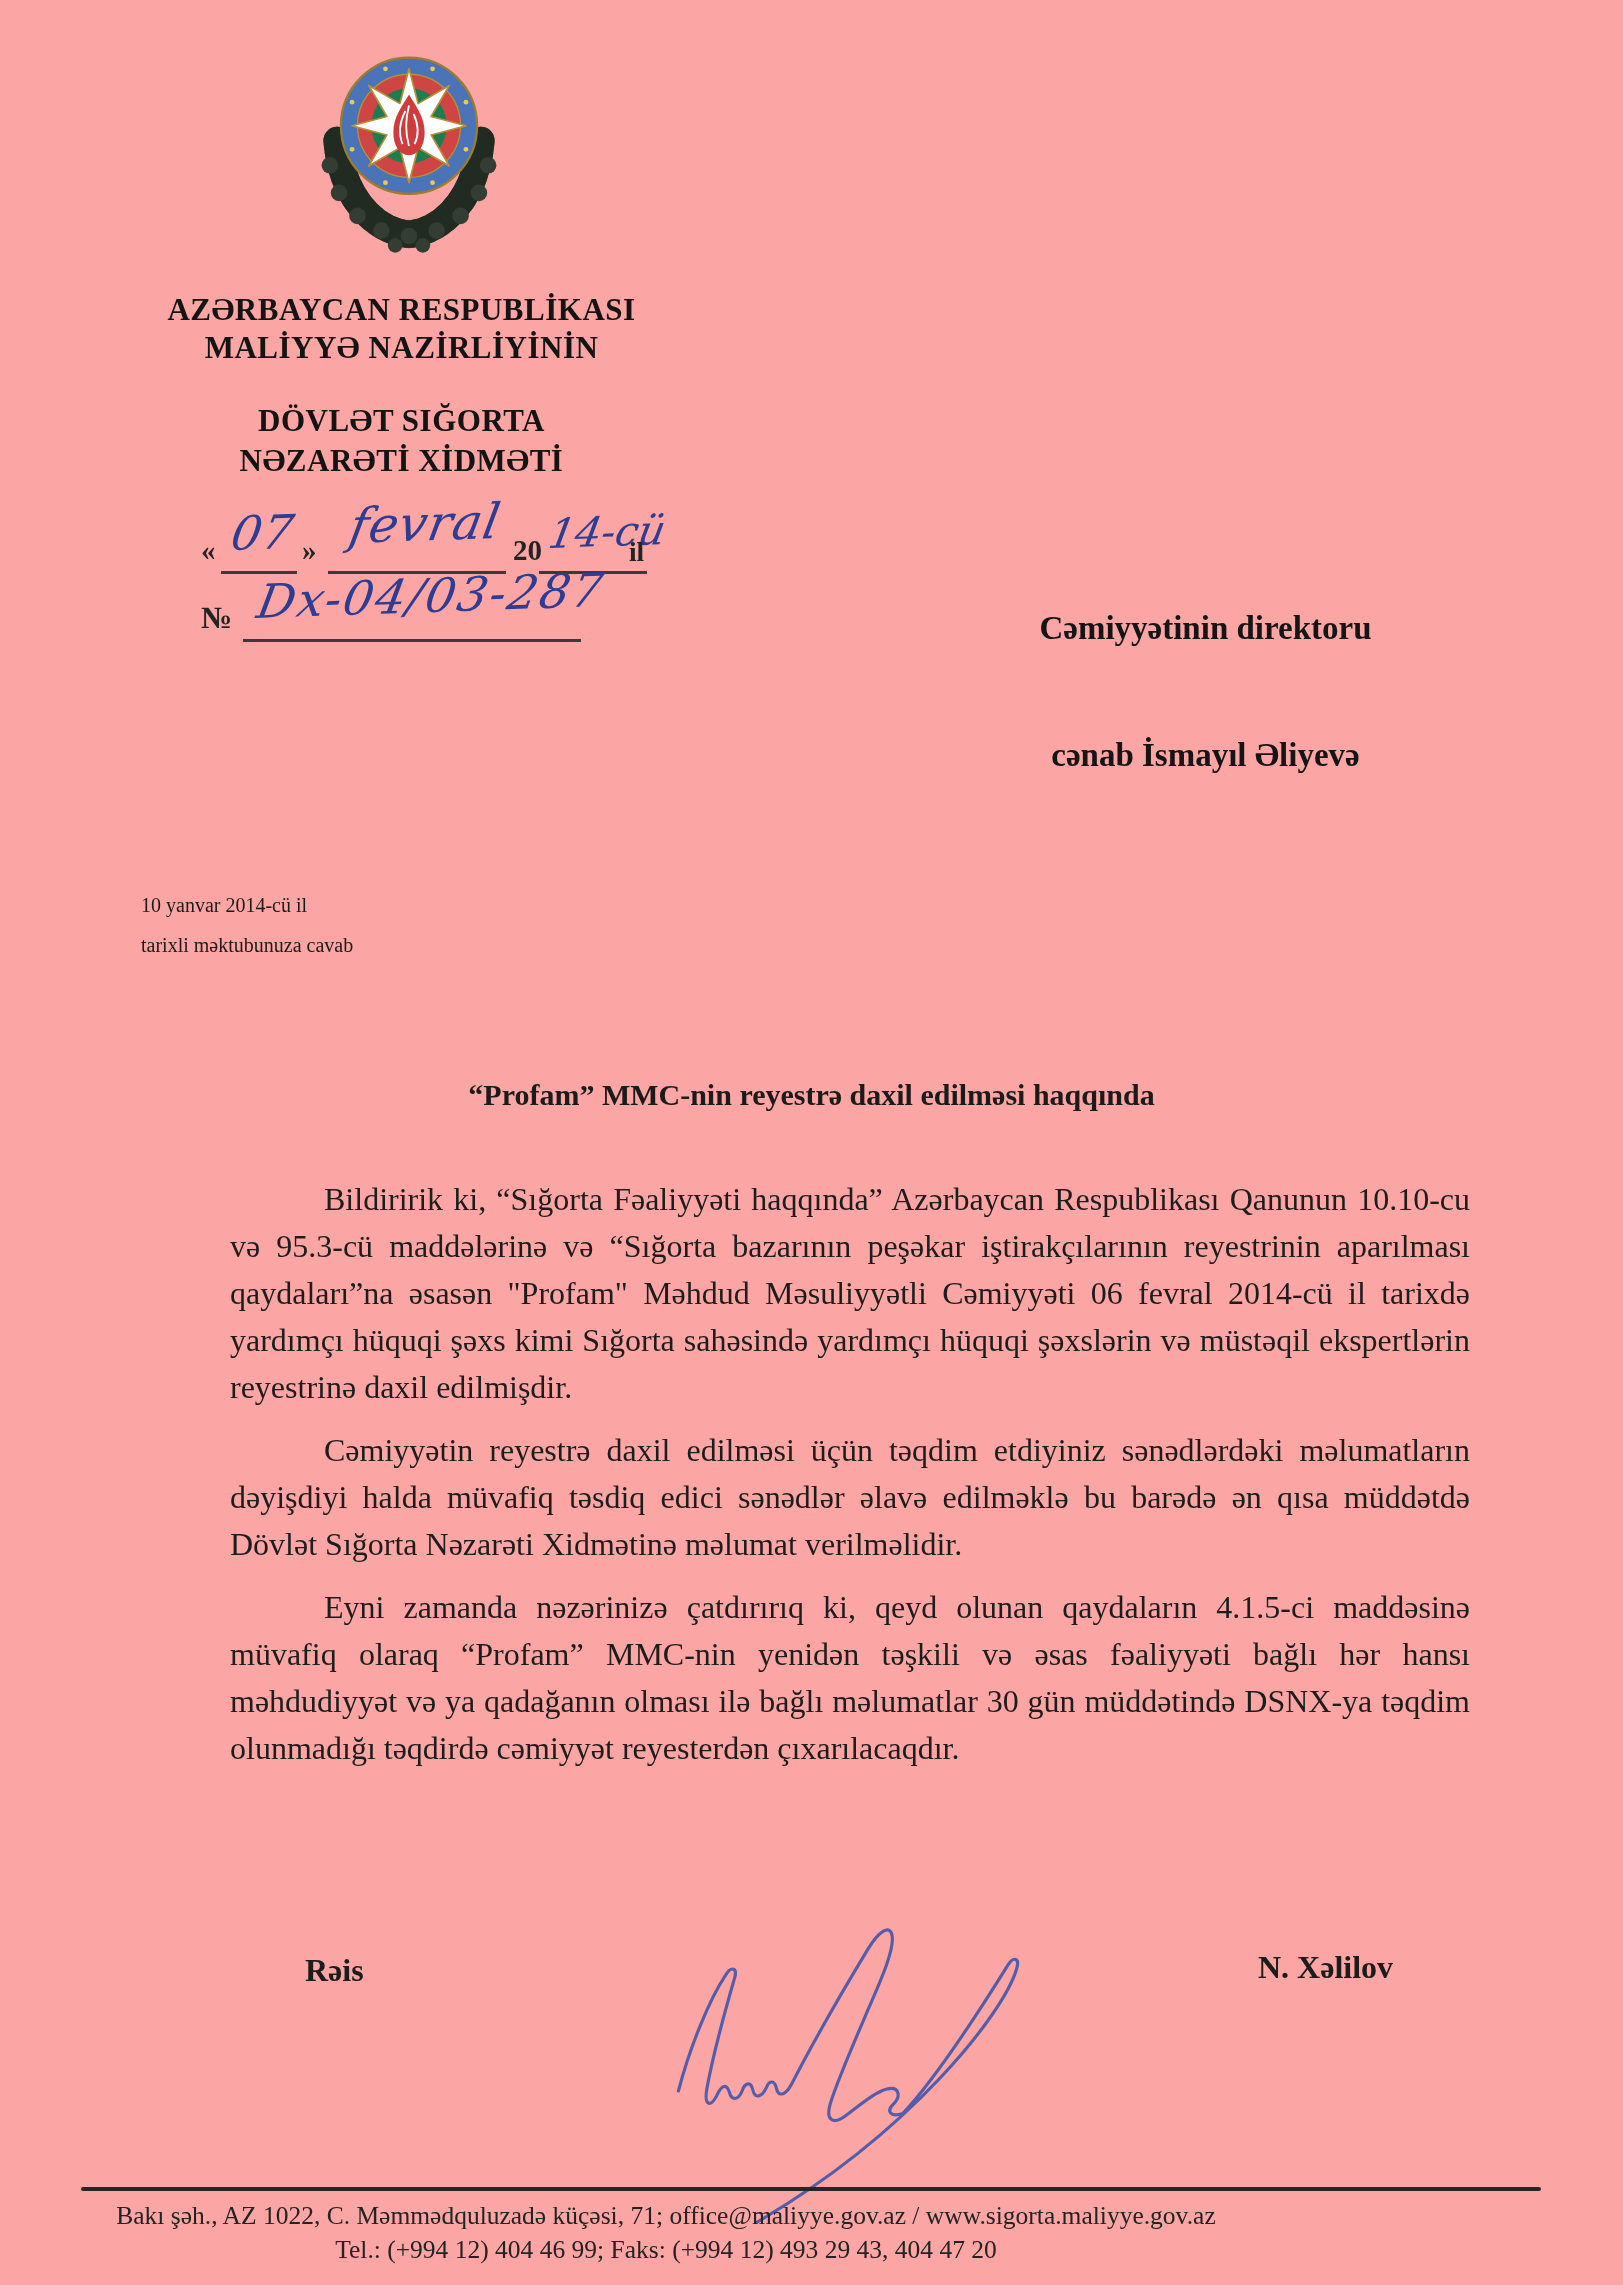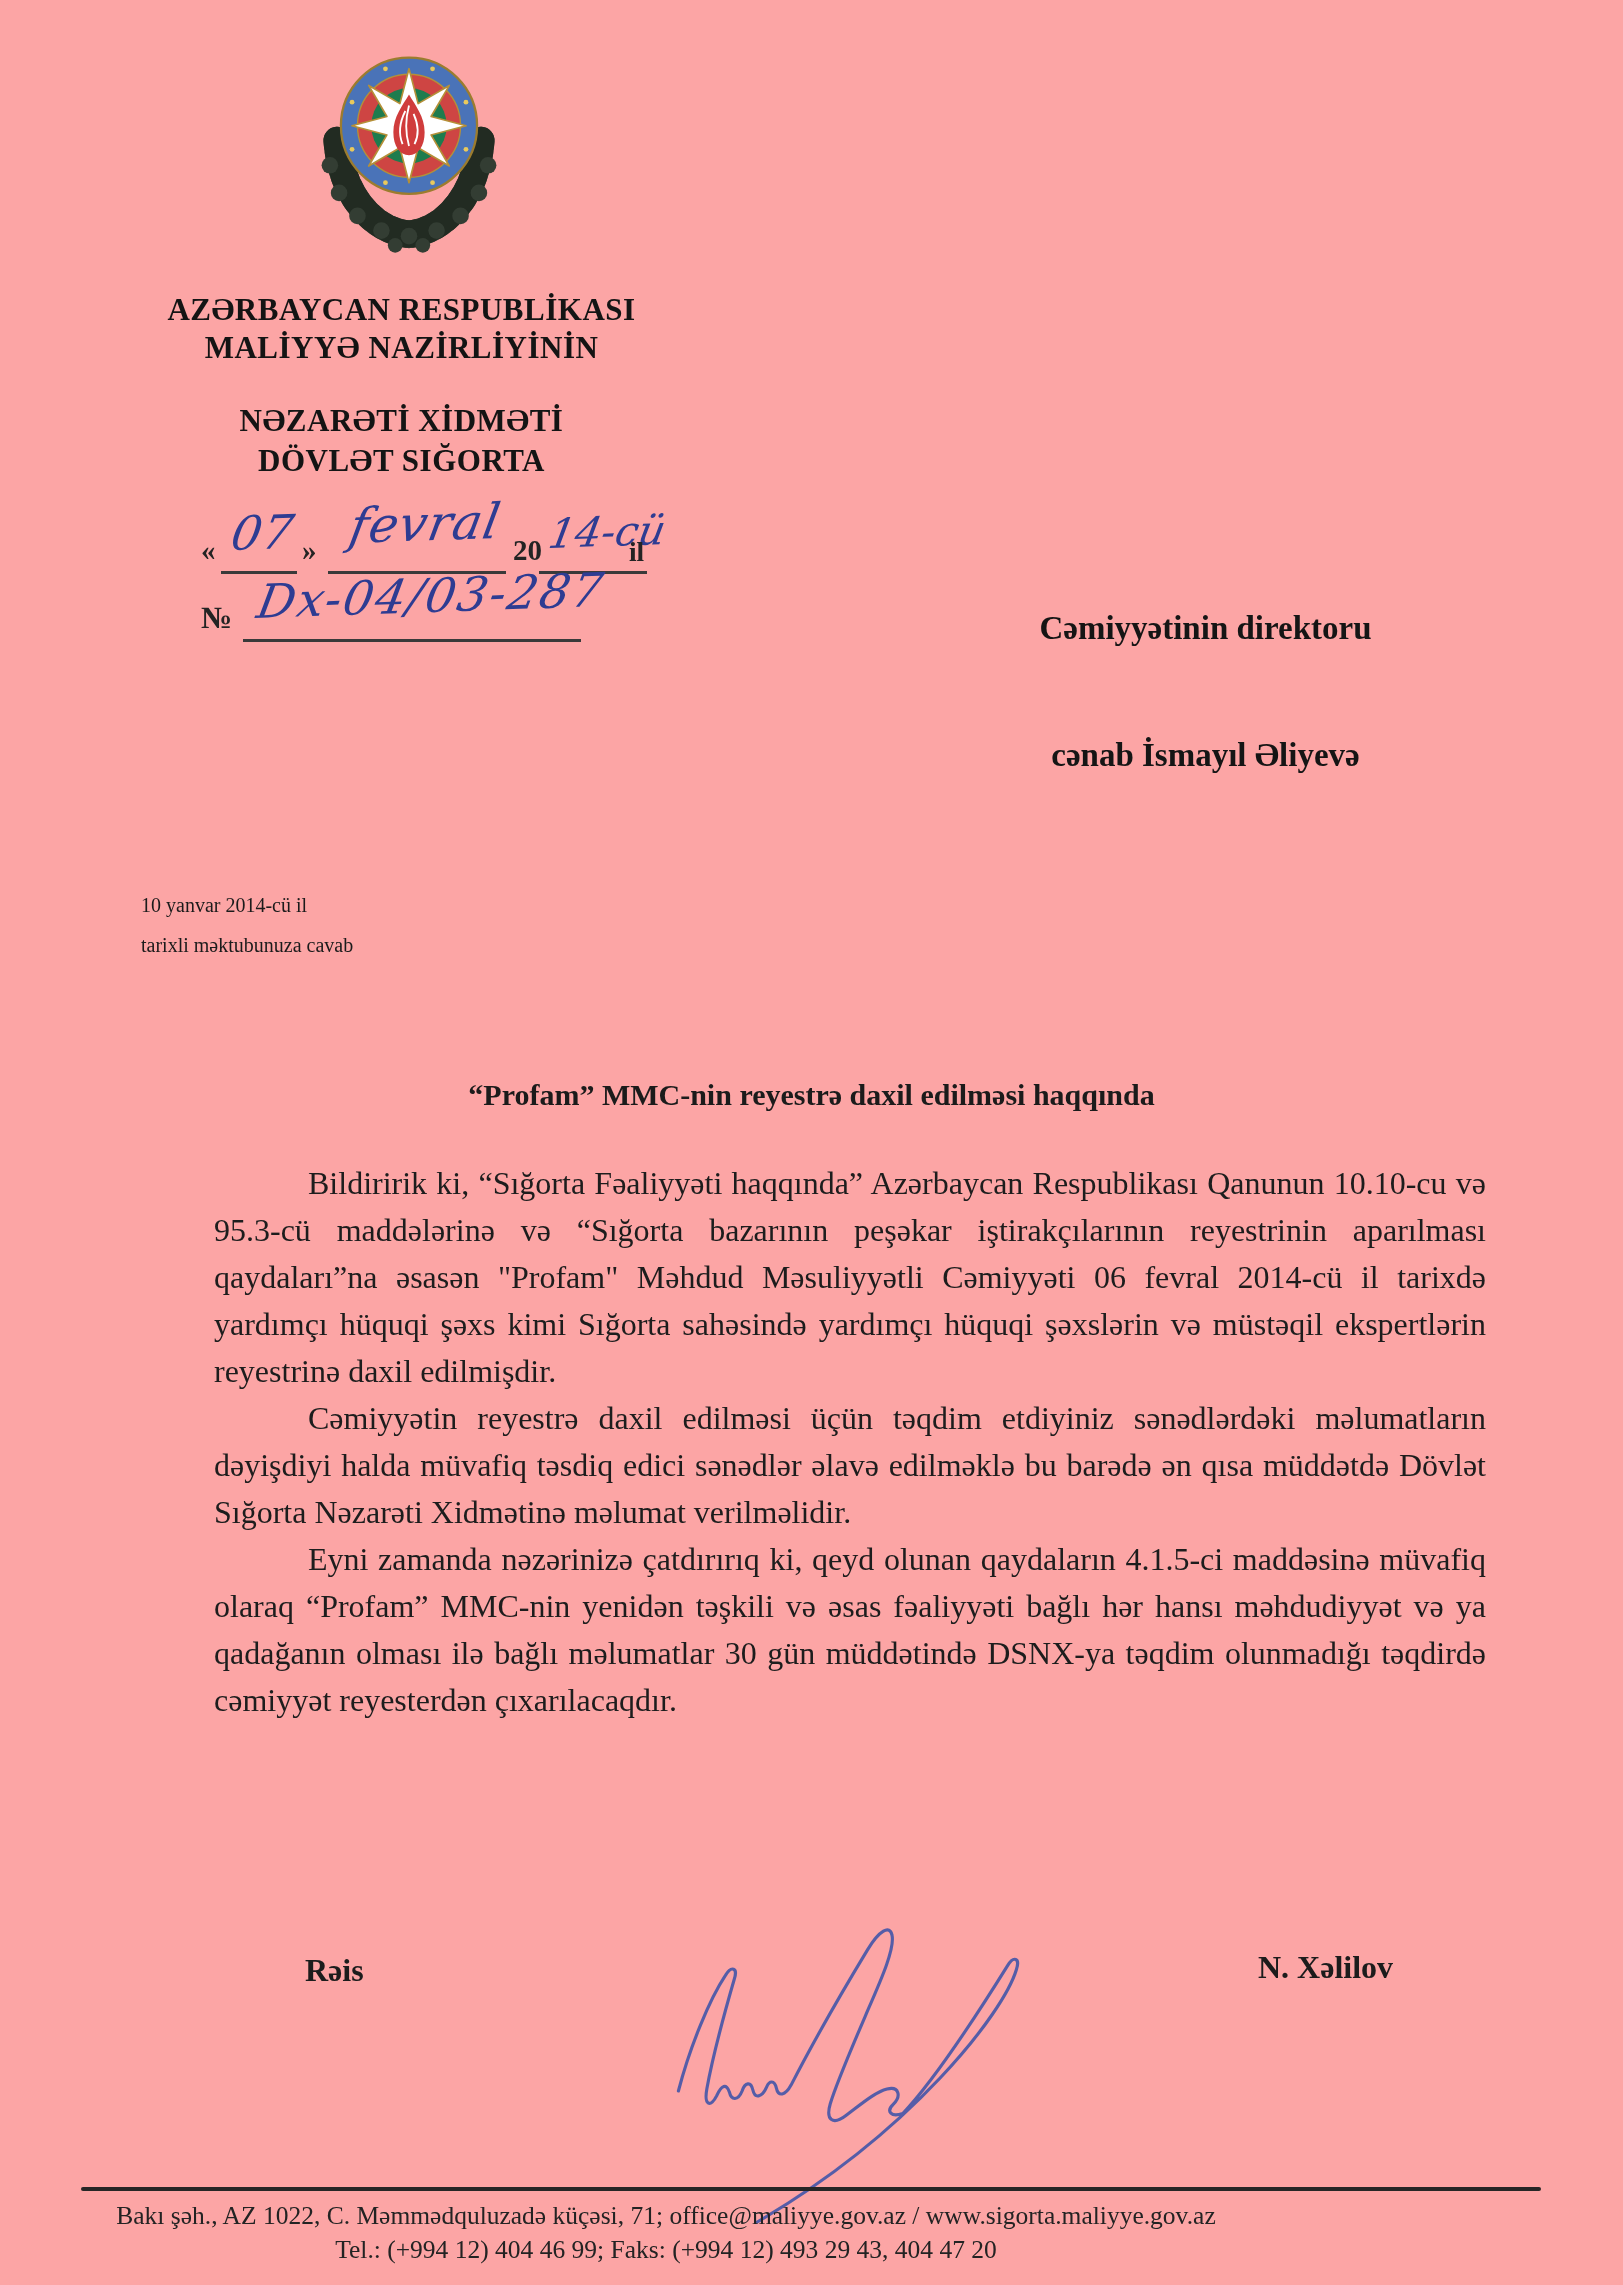--- a/index.html
+++ b/index.html
@@ -40,21 +40,21 @@
 
   
   .reference { left:141px; top:885px; font-size:20px; line-height:40px; color:#1b1b1b; }
 
   
   .subject { left:0; top:1078px; width:1623px; text-align:center; font-size:30px; color:#1b1b1b;font-weight:bold; }
 
   
   .body-text { left:214px; top:1160px; width:1272px;
     font-size:32px; line-height:47px; text-align:justify; color:#1d1d1d; }
-  .body-text p { margin:0; text-indent:94px; }
+  .body-text p { margin:16px; text-indent:94px; }
 
   
   .sig-title { left:305px; top:1952px; font-weight:bold; font-size:32px; }
   .sig-name  { left:1258px; top:1949px; font-weight:bold; font-size:32px; }
   .sig-mark  { left:588px; top:1897px; width:510px; height:338px; }
 
   
   .footer-rule { left:81px; top:2187px; width:1460px; height:3.9px; background:#262626; border-radius:2px; }
   .footer-line { left:0; width:1332px; text-align:center; font-size:25.5px; color:#232323; }
   .footer-1 { top:2201px; }
@@ -105,22 +105,22 @@
       <path d="M 100 70 C 96 85 96 100 100 114" fill="none" stroke="#ffffff" stroke-width="2"></path>
       <path d="M 105 79 C 110 90 111 102 106 112" fill="none" stroke="#ffffff" stroke-width="2"></path>
     </svg>
   </div>
 
   <div class="abs org-block org-a">
     <div>AZƏRBAYCAN RESPUBLİKASI</div>
     <div>MALİYYƏ NAZİRLİYİNİN</div>
   </div>
   <div class="abs org-block org-b">
+    <div>DÖVLƏT SIĞORTA</div>
     <div>NƏZARƏTİ XİDMƏTİ</div>
-    <div>DÖVLƏT SIĞORTA</div>
   </div>
 
   <span class="abs printed" style="left:201px; top:534px;">«</span>
   <span class="abs hand" style="left:227px; top:506px; font-size:47px;">07</span>
   <div class="abs rule-line" style="left:221px; top:571px; width:76px;"></div>
   <span class="abs printed" style="left:302px; top:534px;">»</span>
   <span class="abs hand" style="left:345px; top:498px; font-size:49px;">fevral</span>
   <div class="abs rule-line" style="left:328px; top:571px; width:178px;"></div>
   <span class="abs printed" style="left:513px; top:534px;">20</span>
   <span class="abs hand" style="left:545px; top:510px; font-size:41px; letter-spacing:0;">14-cü</span>

